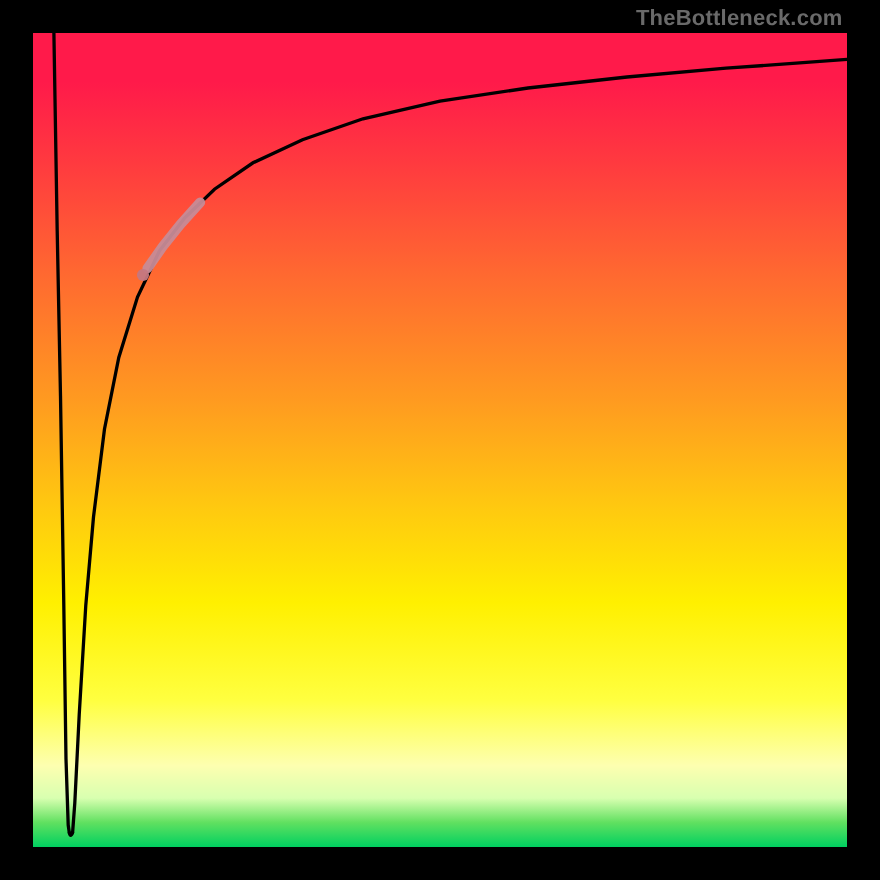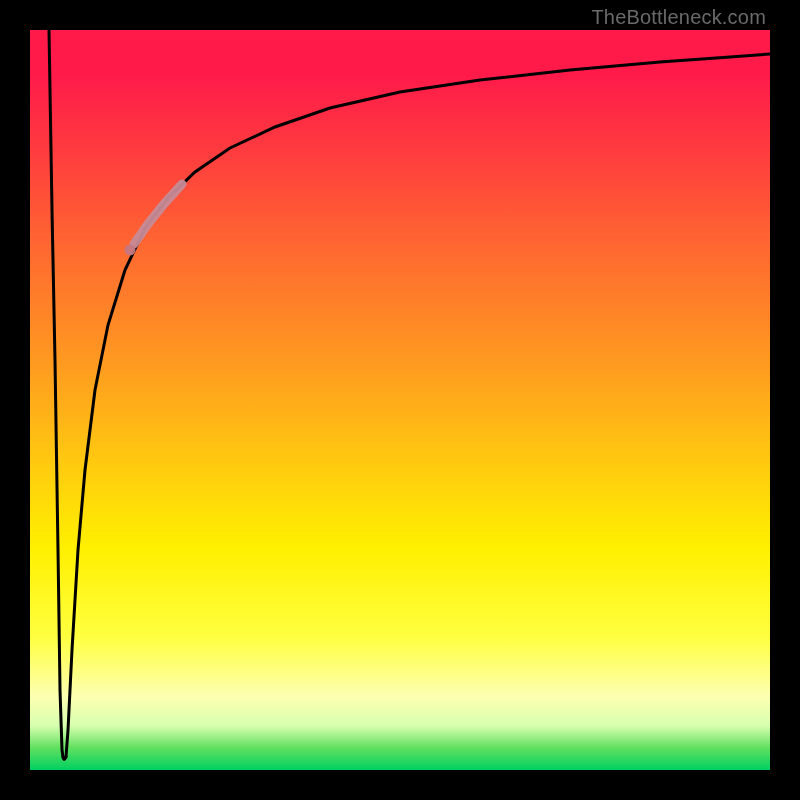--- a/index.html
+++ b/index.html
@@ -42,21 +42,21 @@
       #60e060 97%,
       #00d060 100%
     );
   }
   .watermark {
     position: absolute;
     top: 6px;
     right: 34px;
     color: #6a6a6a;
     font-size: 20px;
-    font-weight: 400;
+    font-weight: 700;
     letter-spacing: 0.2px;
     user-select: none;
   }
   svg.curve {
     position: absolute;
     left: 0; top: 0;
     width: 740px;
     height: 740px;
   }
 </style>

